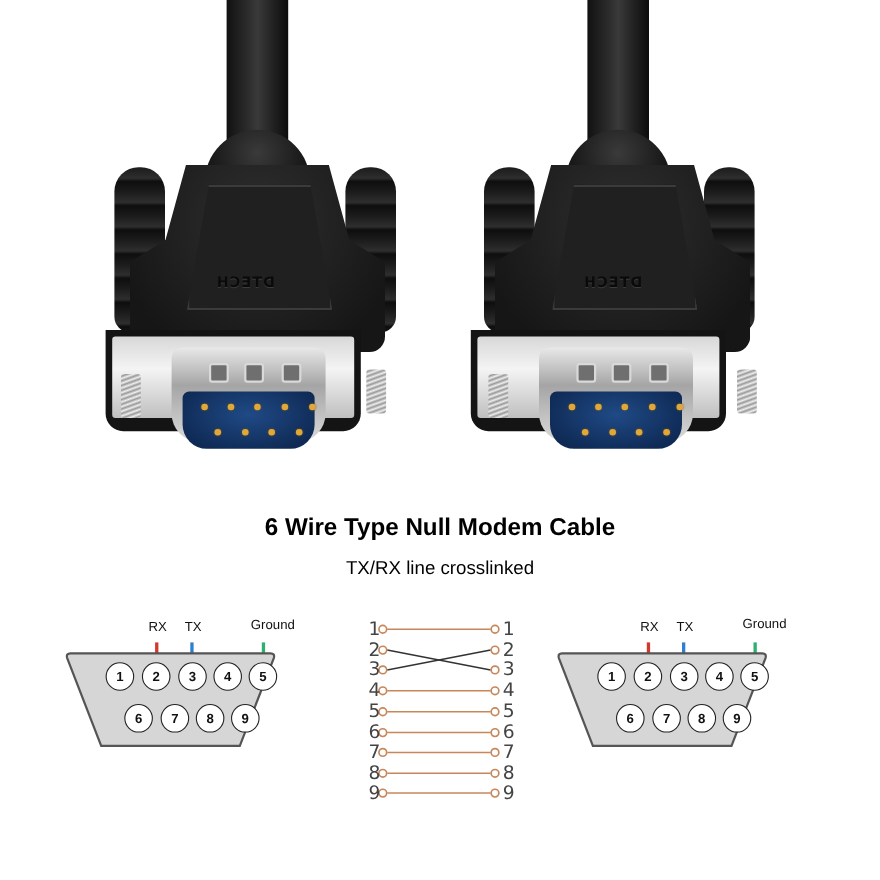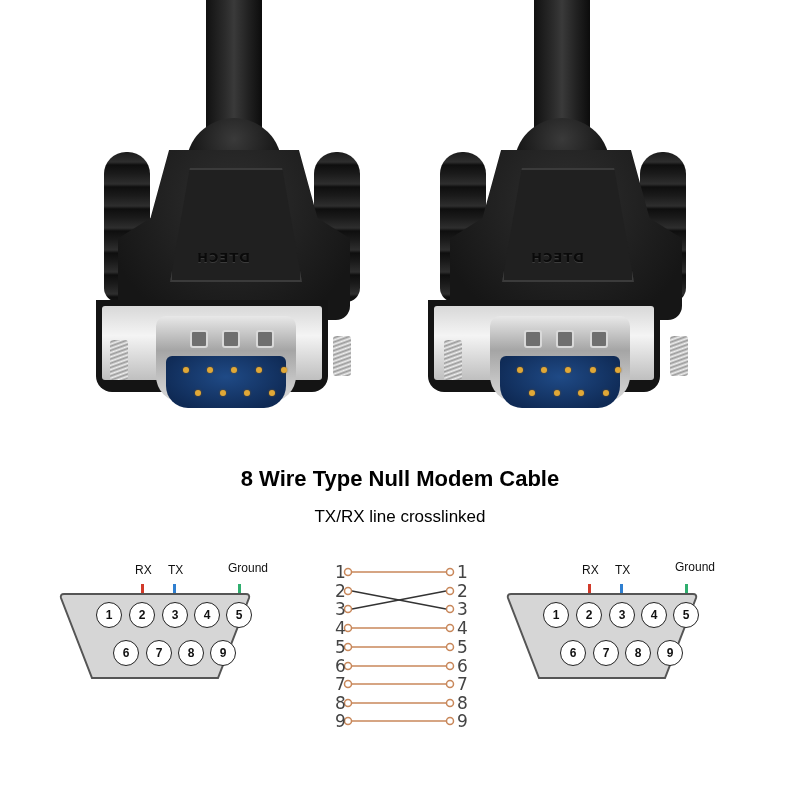--- a/index.html
+++ b/index.html
@@ -112,21 +112,21 @@
   <div class="pin" style="left:541px; top:367px;"></div>
   <div class="pin" style="left:565px; top:367px;"></div>
   <div class="pin" style="left:590px; top:367px;"></div>
   <div class="pin" style="left:615px; top:367px;"></div>
   <div class="pin" style="left:529px; top:390px;"></div>
   <div class="pin" style="left:554px; top:390px;"></div>
   <div class="pin" style="left:578px; top:390px;"></div>
   <div class="pin" style="left:603px; top:390px;"></div>
 </div>
 
-<div class="title">8 Wire Type Null Modem Cable</div>
+<div class="title">6 Wire Type Null Modem Cable</div>
 <div class="subtitle">TX/RX line crosslinked</div>
 
 <div>
   <span class="sig-label" style="left:135px; top:563px;">RX</span>
   <span class="sig-label" style="left:168px; top:563px;">TX</span>
   <span class="sig-label" style="left:228px; top:561px;">Ground</span>
   <div class="sig-line" style="left:141px; top:584px; background:#d13a2a;"></div>
   <div class="sig-line" style="left:173px; top:584px; background:#2f7fd0;"></div>
   <div class="sig-line" style="left:238px; top:584px; background:#2fae6e;"></div>
   <div class="db9" style="left:60px; top:592px;">

